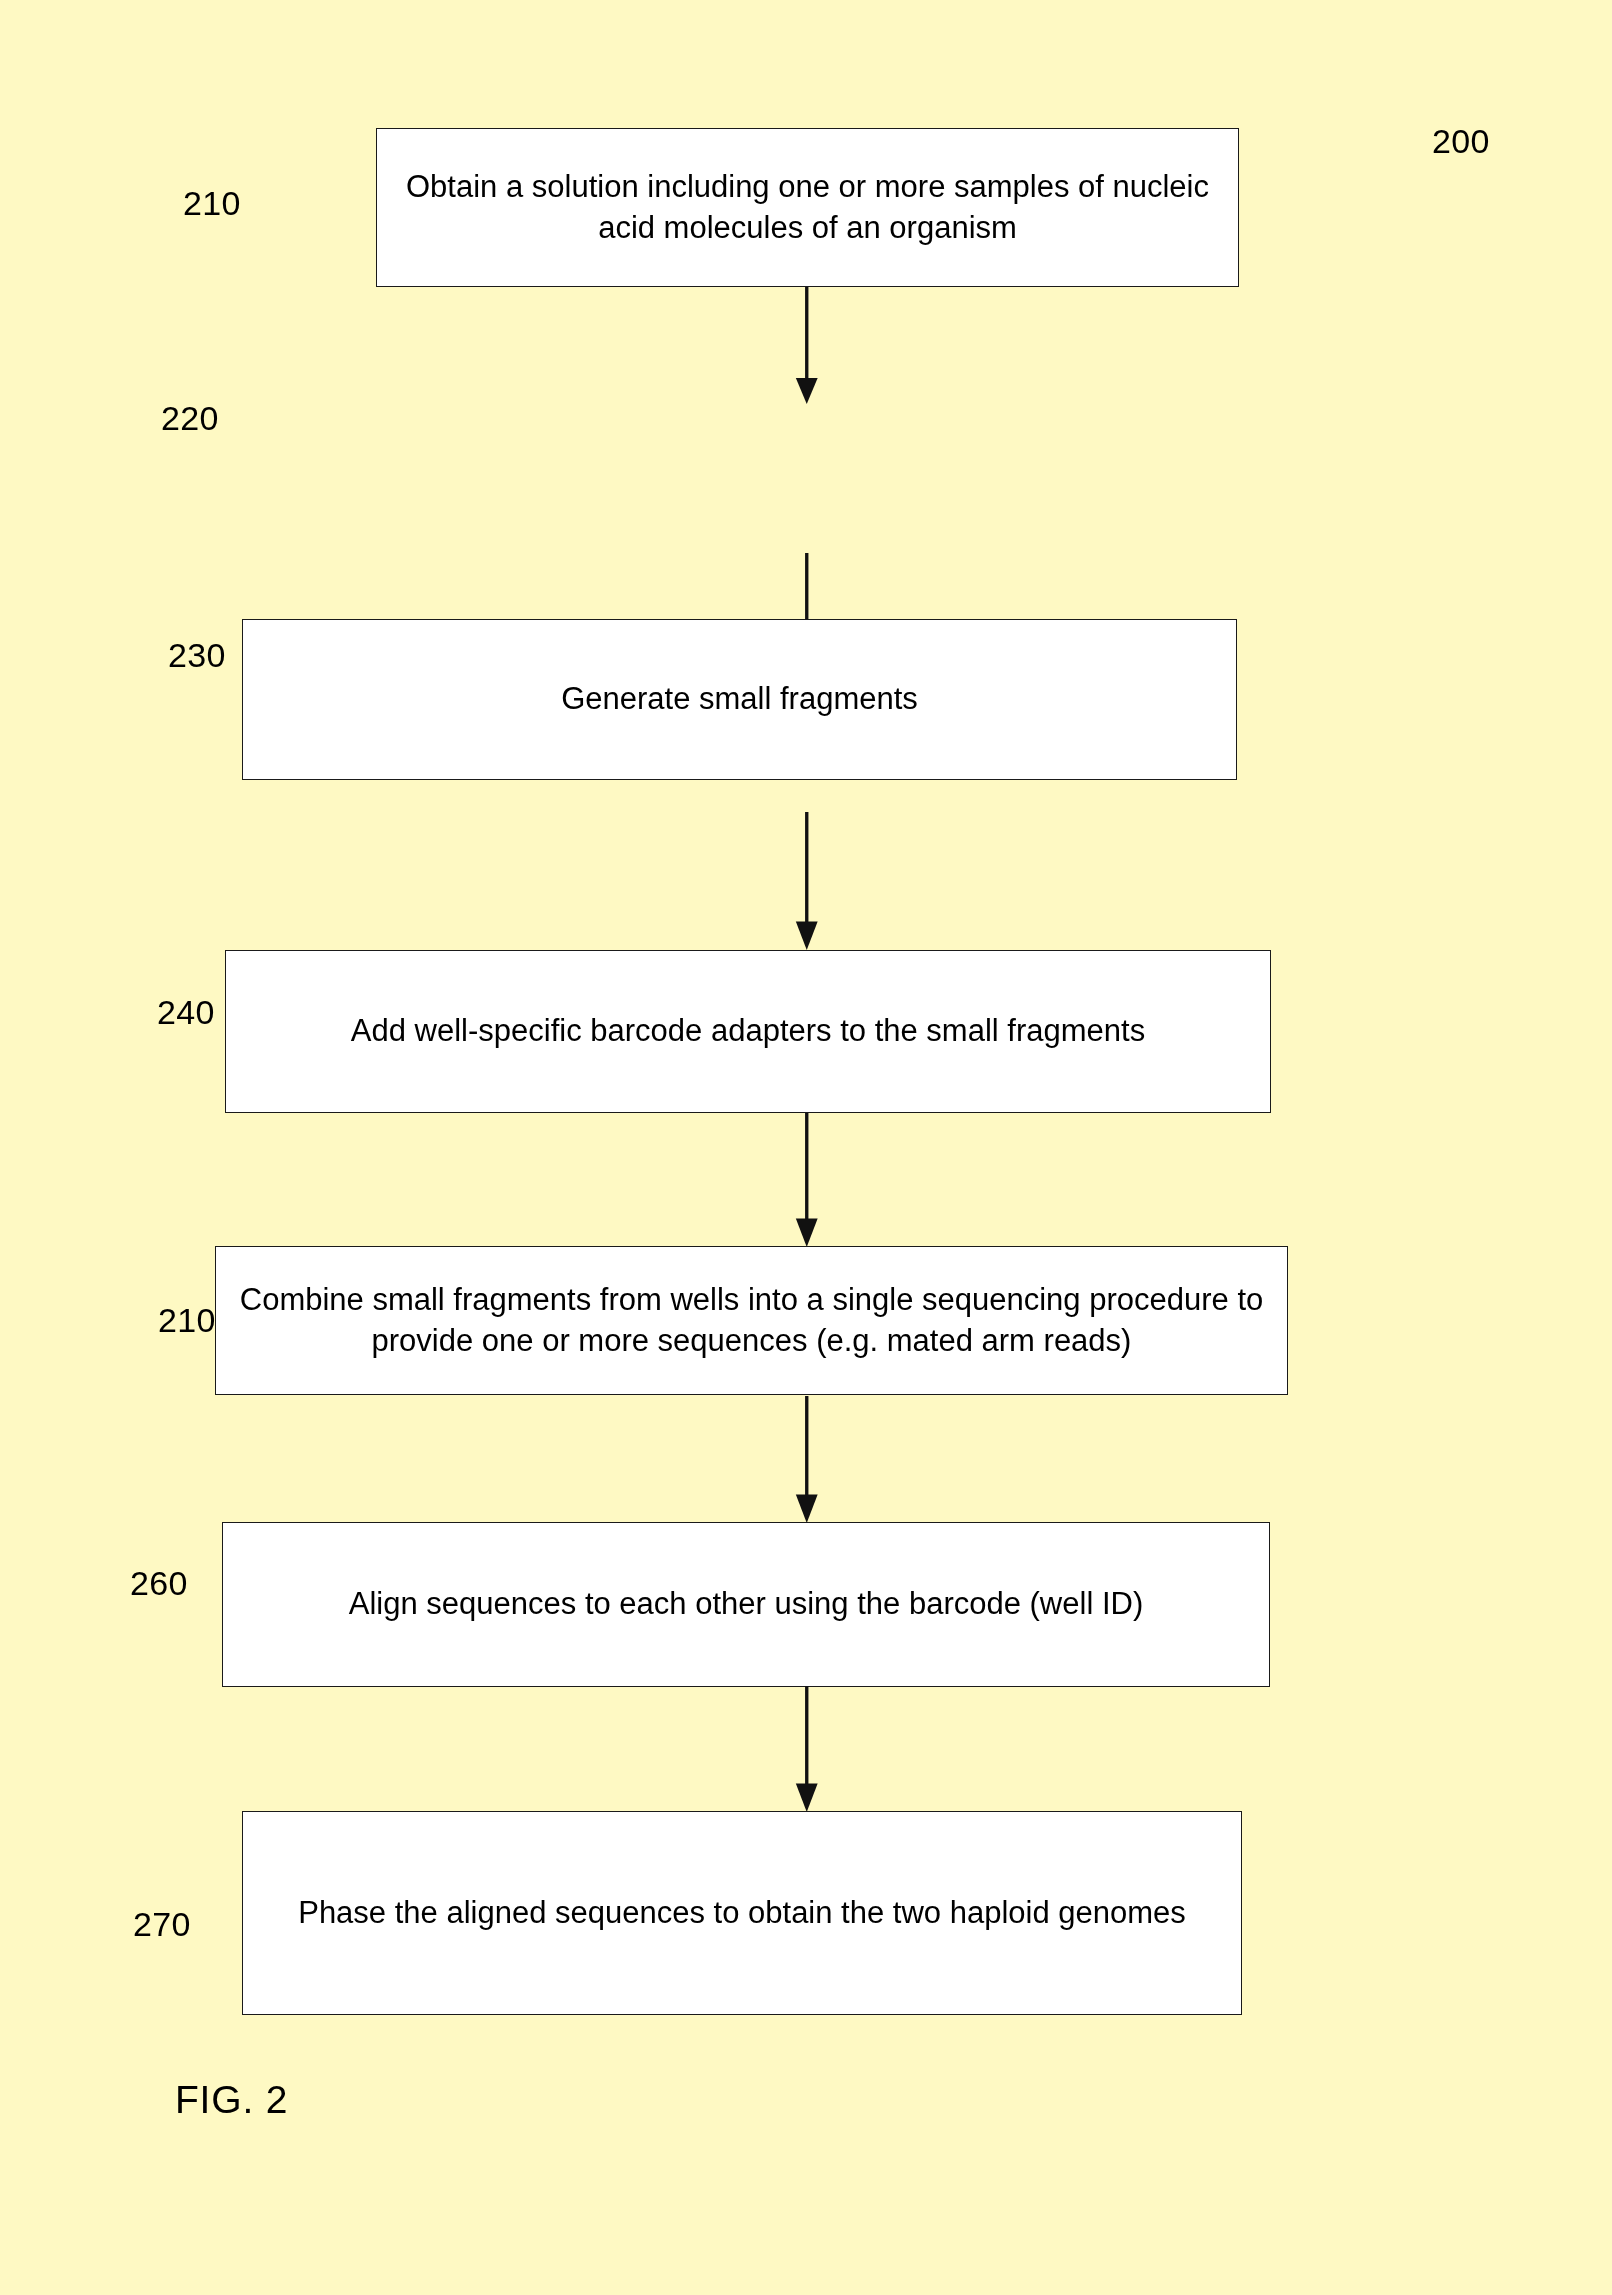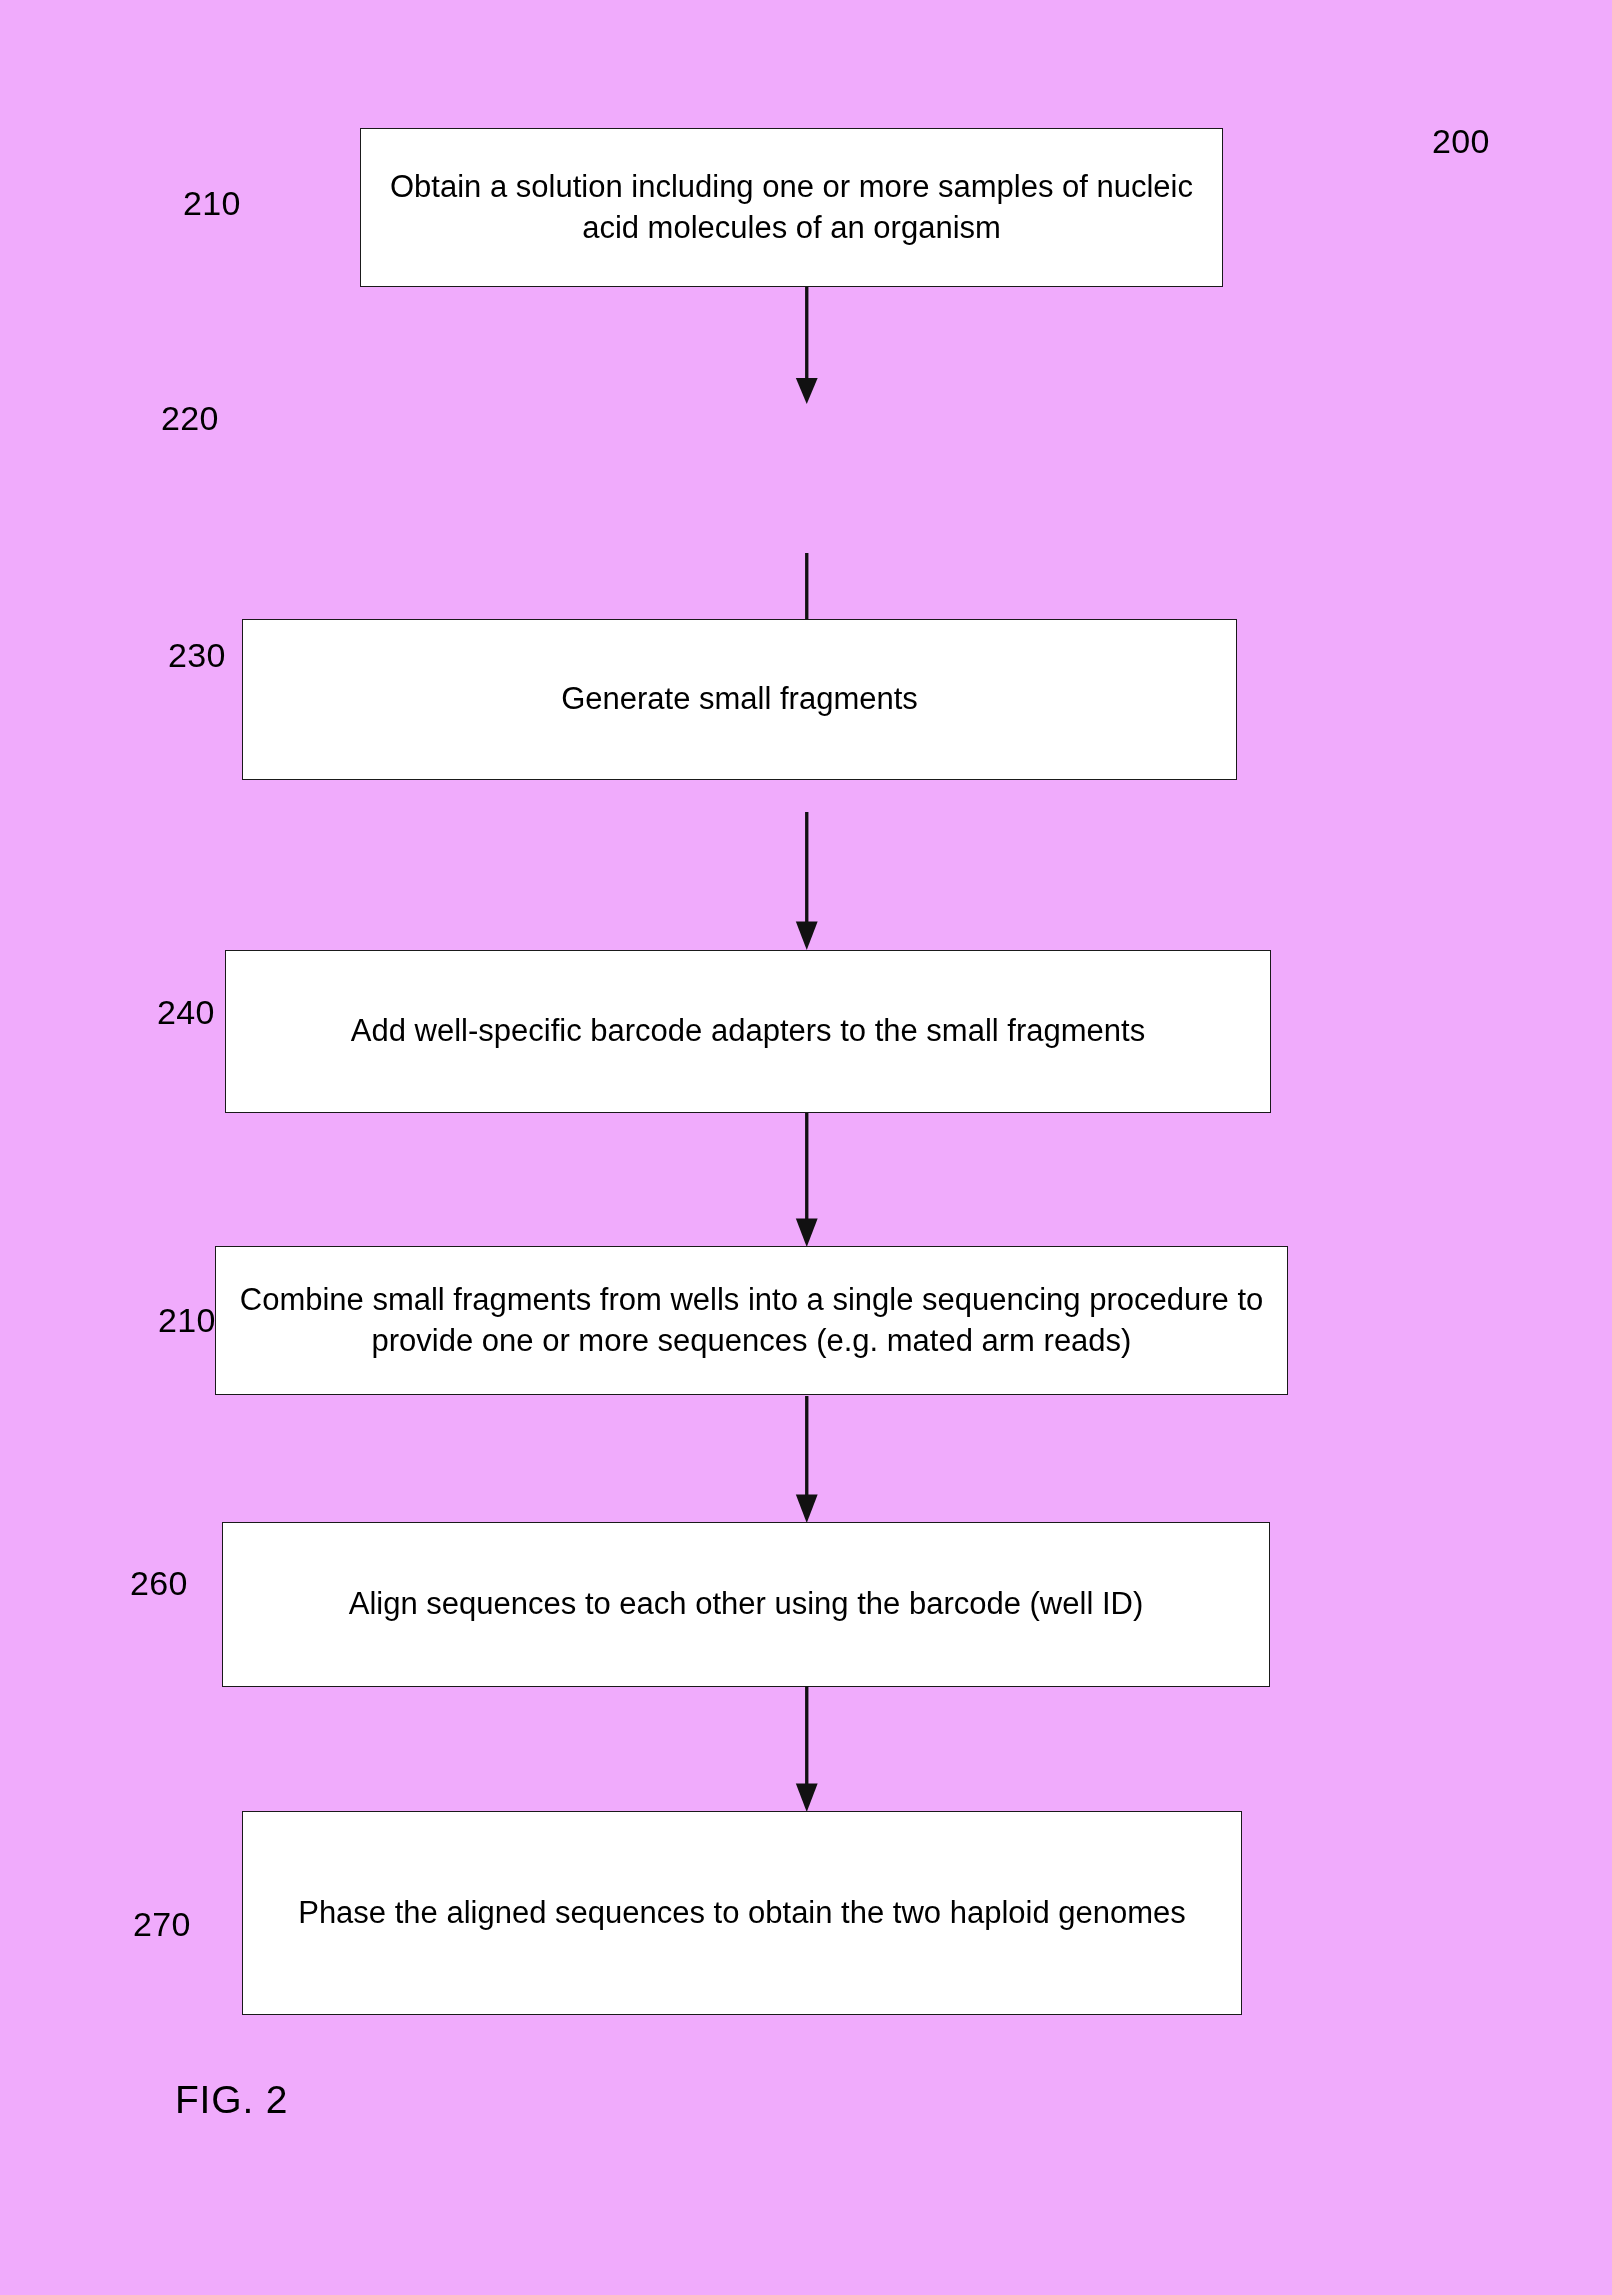--- a/index.html
+++ b/index.html
@@ -9,21 +9,21 @@
     background: #ffffff;
   }
   body {
     font-family: "Liberation Sans", sans-serif;
     color: #000000;
   }
   #figure {
     position: relative;
     width: 1612px;
     height: 2295px;
-    background: #f0abfc;
+    background: #fef9c3;
     overflow: hidden;
   }
   .ref-label {
     position: absolute;
     font-size: 34px;
     line-height: 1;
     color: #000;
     white-space: nowrap;
     letter-spacing: 0.4px;
   }
@@ -64,21 +64,21 @@
   }
 </style>
 </head>
 <body>
 
 <div id="figure">
 
   <div class="ref-label" style="left:1432px; top:124px;">200</div>
 
   <div class="ref-label" style="left:183px; top:186px;">210</div>
-  <div class="flow-box" style="left:360px; top:128px; width:863px; height:159px;">
+  <div class="flow-box" style="left:376px; top:128px; width:863px; height:159px;">
     <span class="box-text">Obtain a solution including one or more samples of nucleic acid molecules of an organism</span>
   </div>
 
   <div class="connector" style="left:795px; top:287px; height:117px;">
     <svg viewBox="0 0 28 139" preserveAspectRatio="none">
       <line x1="14" y1="0" x2="14" y2="112" stroke="#111" stroke-width="4"></line>
       <polygon points="1,108 27,108 14,139" fill="#111"></polygon>
     </svg>
   </div>
 

